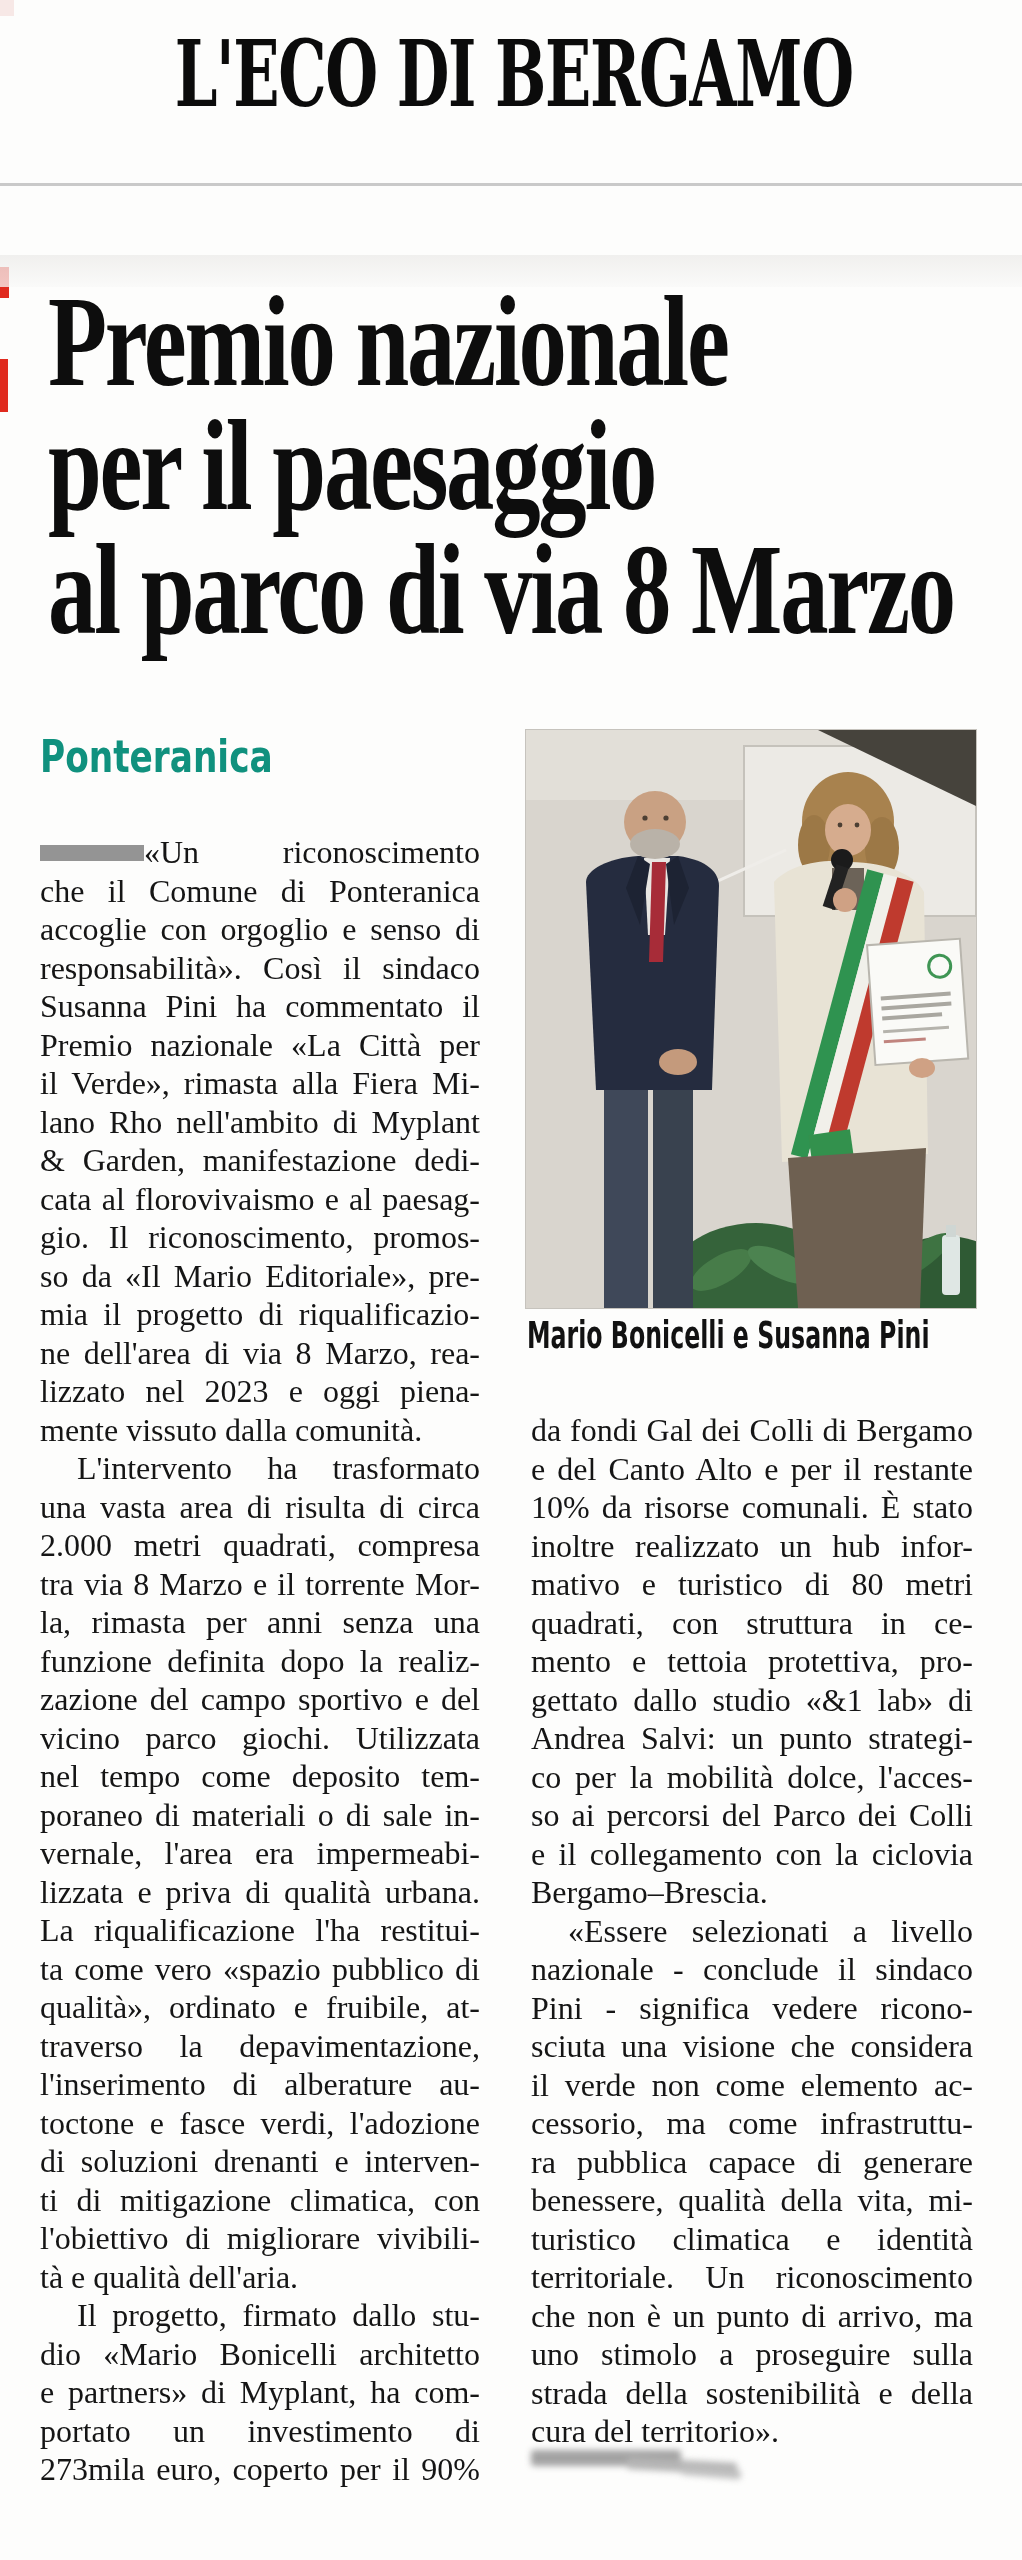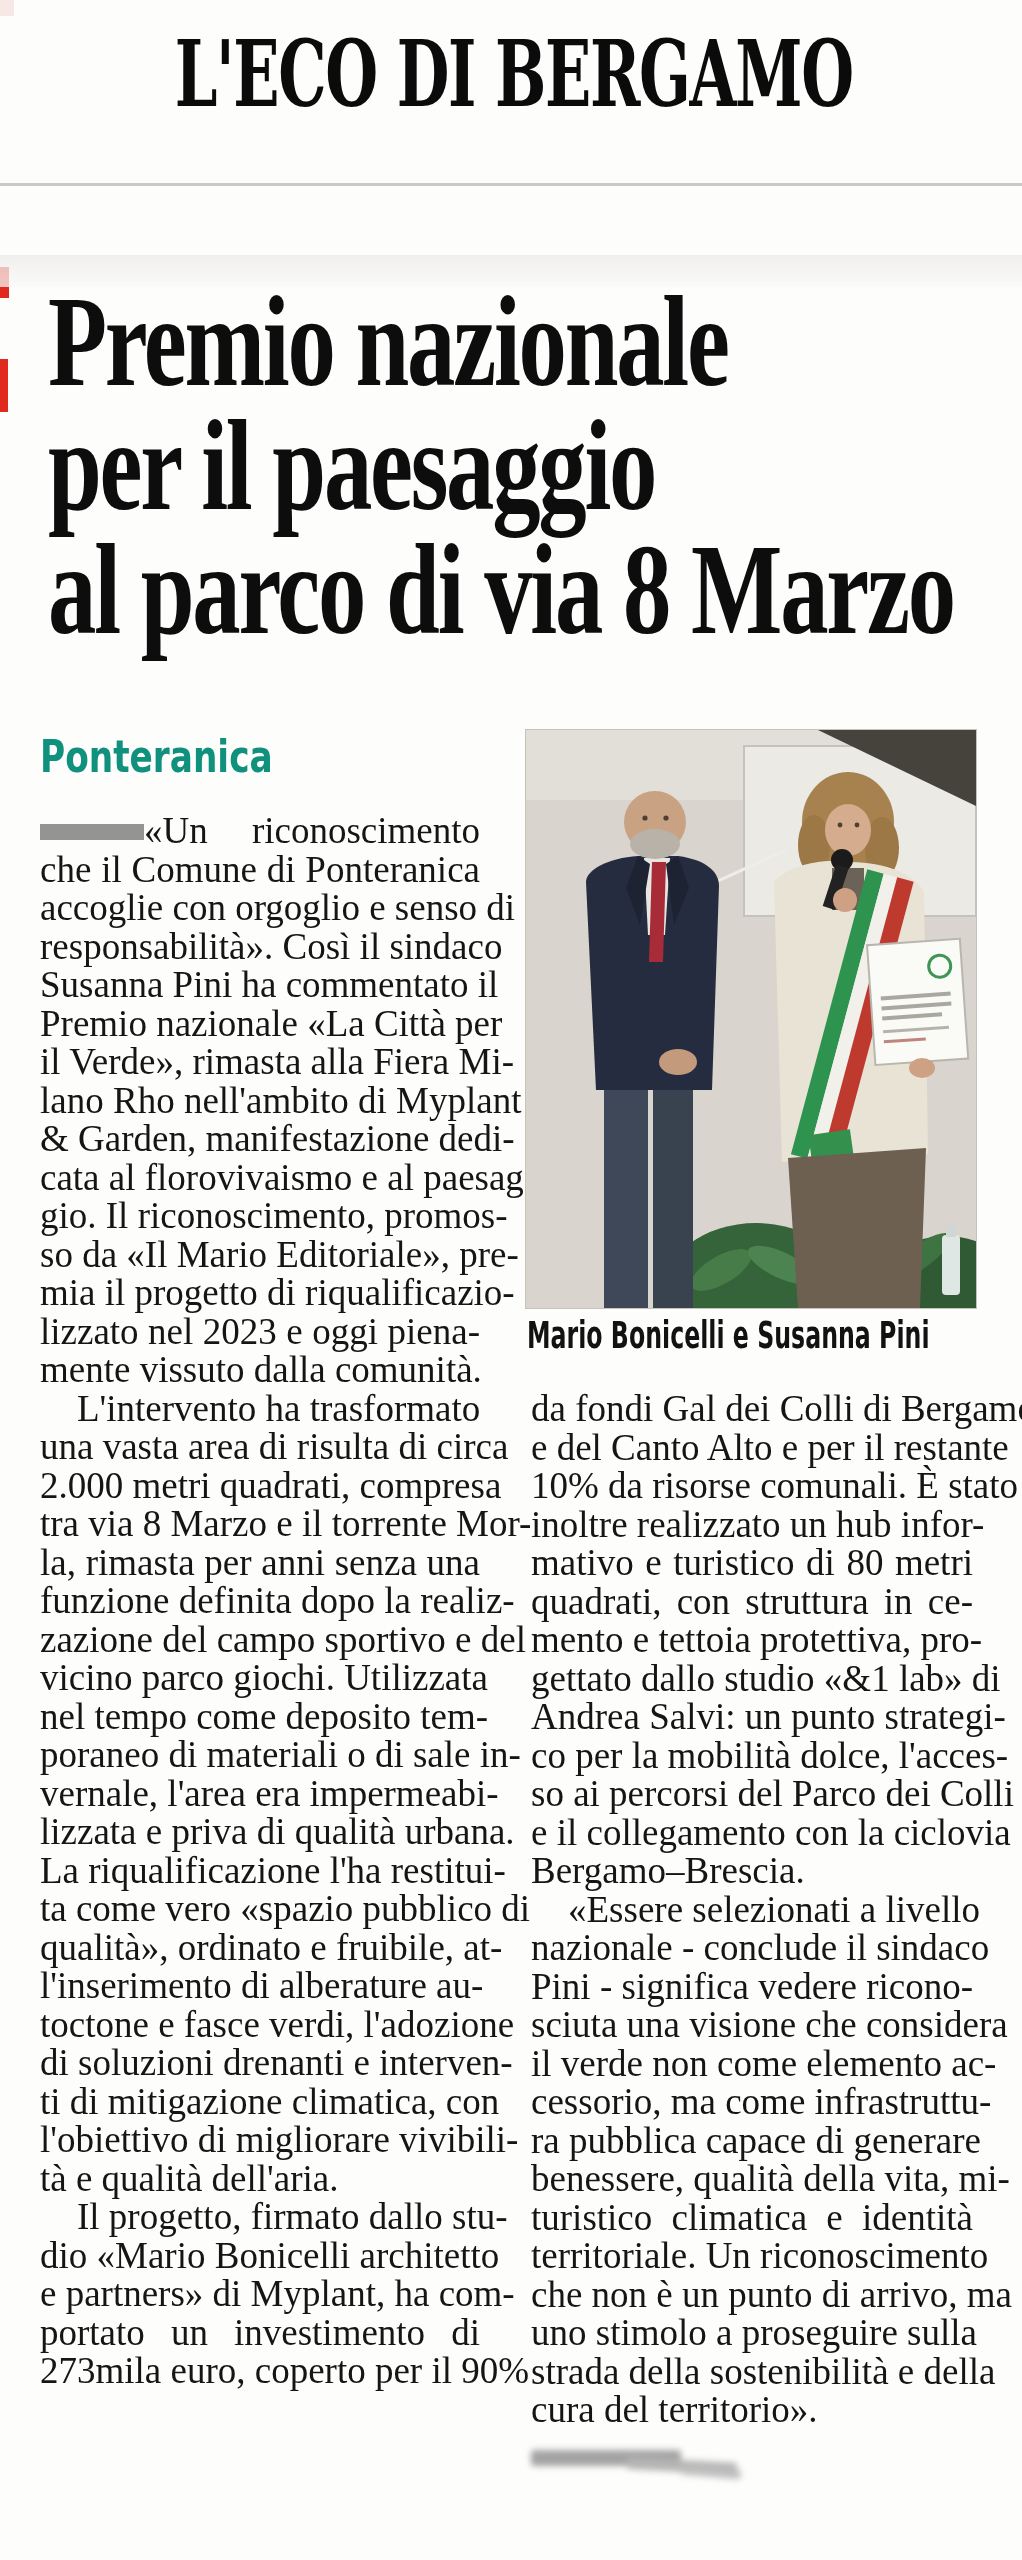--- a/index.html
+++ b/index.html
@@ -30,21 +30,21 @@
     transform:scaleX(.75);transform-origin:left center;
   }
   
   .kicker{
     position:absolute;left:40px;top:733px;
     font-family:"DejaVu Sans","Liberation Sans",sans-serif;font-weight:700;
     font-size:44px;line-height:1.1;color:#10917e;white-space:nowrap;
     transform:scaleX(.78);transform-origin:left center;
   }
   
-  .col{position:absolute;color:#151515;font-size:37px;}
+  .col{position:absolute;color:#151515;font-size:32px;margin-top:21px;}
   #col1{left:40px;top:812px;width:440px;}
   #col2{left:531px;top:1390px;width:442px;}
   .line{
     height:38.5px;line-height:38.5px;white-space:nowrap;
     text-align:justify;text-align-last:justify;overflow:visible;
   }
   .line.noj{text-align-last:left;}
   .line.ind{text-indent:37px;}
   .lead-bar{
     display:inline-block;width:104px;height:16px;background:#949494;
@@ -99,37 +99,39 @@
     <div class="line">responsabilità». Così il sindaco</div>
     <div class="line">Susanna Pini ha commentato il</div>
     <div class="line">Premio nazionale «La Città per</div>
     <div class="line">il Verde», rimasta alla Fiera Mi-</div>
     <div class="line">lano Rho nell'ambito di Myplant</div>
     <div class="line">&amp; Garden, manifestazione dedi-</div>
     <div class="line">cata al florovivaismo e al paesag-</div>
     <div class="line">gio. Il riconoscimento, promos-</div>
     <div class="line">so da «Il Mario Editoriale», pre-</div>
     <div class="line">mia il progetto di riqualificazio-</div>
+    <div class="line">ne dell'area di via 8 Marzo, rea-</div>
     <div class="line">lizzato nel 2023 e oggi piena-</div>
     <div class="line noj">mente vissuto dalla comunità.</div>
     <div class="line ind">L'intervento ha trasformato</div>
     <div class="line">una vasta area di risulta di circa</div>
     <div class="line">2.000 metri quadrati, compresa</div>
     <div class="line">tra via 8 Marzo e il torrente Mor-</div>
     <div class="line">la, rimasta per anni senza una</div>
     <div class="line">funzione definita dopo la realiz-</div>
     <div class="line">zazione del campo sportivo e del</div>
     <div class="line">vicino parco giochi. Utilizzata</div>
     <div class="line">nel tempo come deposito tem-</div>
     <div class="line">poraneo di materiali o di sale in-</div>
     <div class="line">vernale, l'area era impermeabi-</div>
     <div class="line">lizzata e priva di qualità urbana.</div>
     <div class="line">La riqualificazione l'ha restitui-</div>
     <div class="line">ta come vero «spazio pubblico di</div>
     <div class="line">qualità», ordinato e fruibile, at-</div>
+    <div class="line">traverso la depavimentazione,</div>
     <div class="line">l'inserimento di alberature au-</div>
     <div class="line">toctone e fasce verdi, l'adozione</div>
     <div class="line">di soluzioni drenanti e interven-</div>
     <div class="line">ti di mitigazione climatica, con</div>
     <div class="line">l'obiettivo di migliorare vivibili-</div>
     <div class="line noj">tà e qualità dell'aria.</div>
     <div class="line ind">Il progetto, firmato dallo stu-</div>
     <div class="line">dio «Mario Bonicelli architetto</div>
     <div class="line">e partners» di Myplant, ha com-</div>
     <div class="line">portato un investimento di</div>

